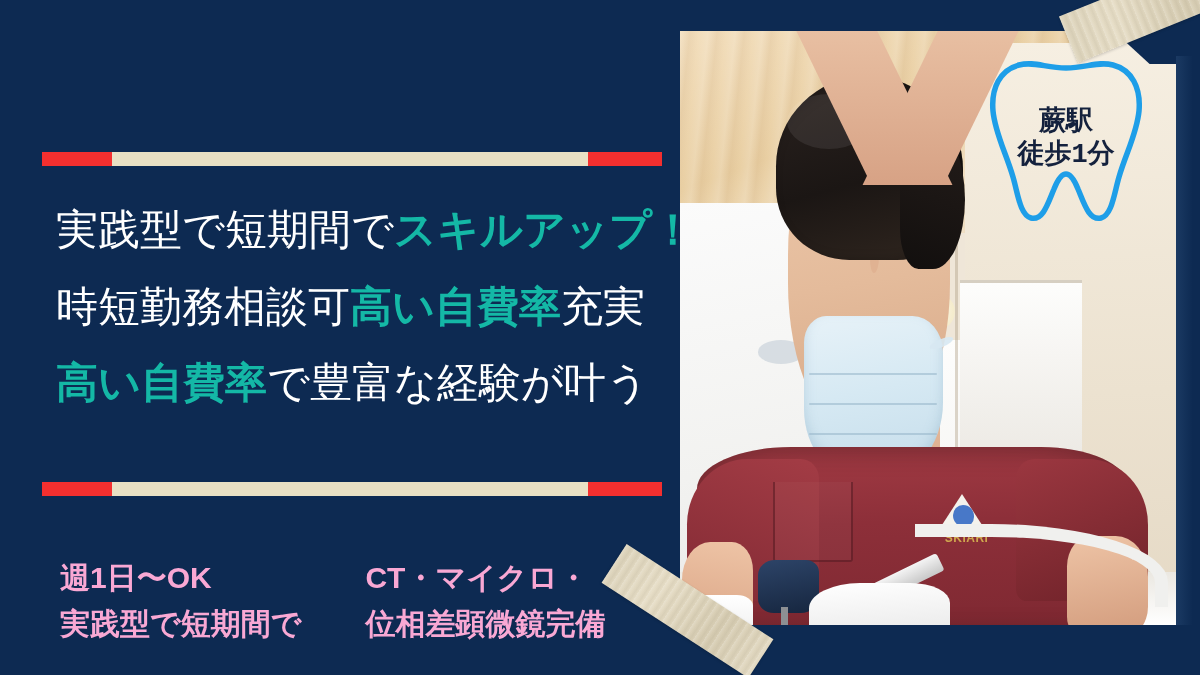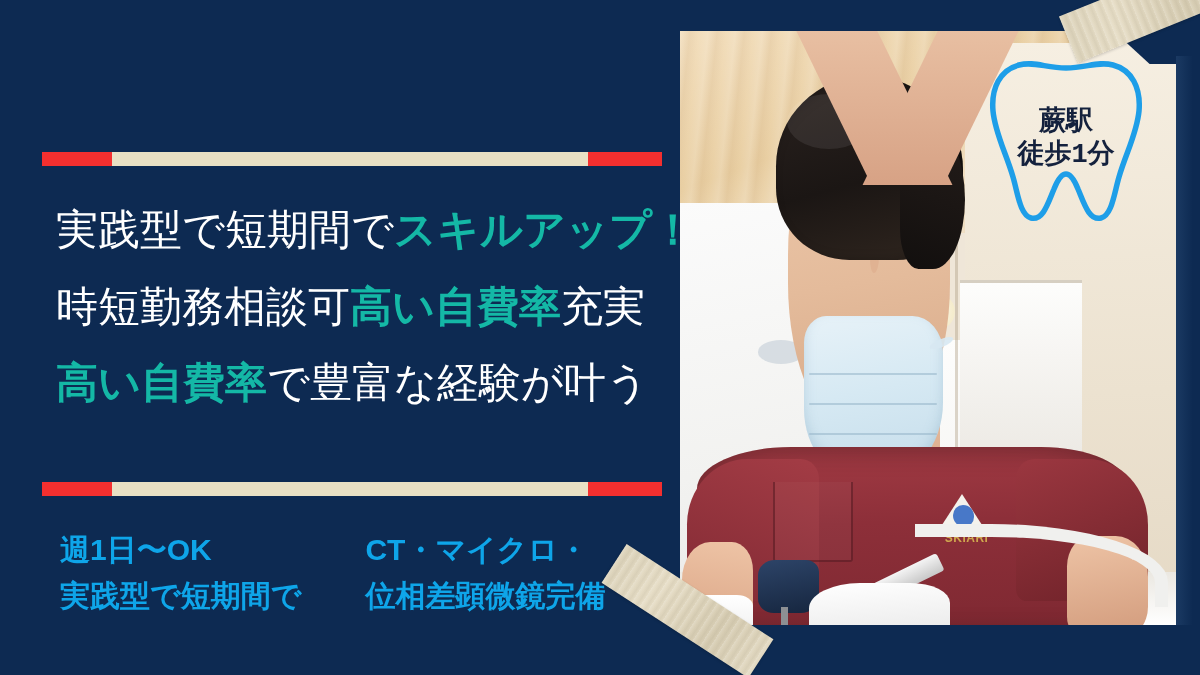--- a/index.html
+++ b/index.html
@@ -84,23 +84,24 @@
     left: 60px;
     top: 528px;
     width: 600px;
     display: flex;
     gap: 60px;
   }
   .feature-col {
     font-size: 30px;
     font-weight: 700;
     line-height: 1.45;
-    color: #0ea5e9;
+    color: #f9a8d4;
     letter-spacing: 0px;
     white-space: nowrap;
+    margin-top: 28px;
   }
   .feature-col .f-line-2 { margin-top: 2px; }
   #feature-col-1 { width: 250px; }
   #feature-col-2 { width: 300px; }
 
   
   .photo {
     position: absolute;
     left: 672px;
     top: 31px;

